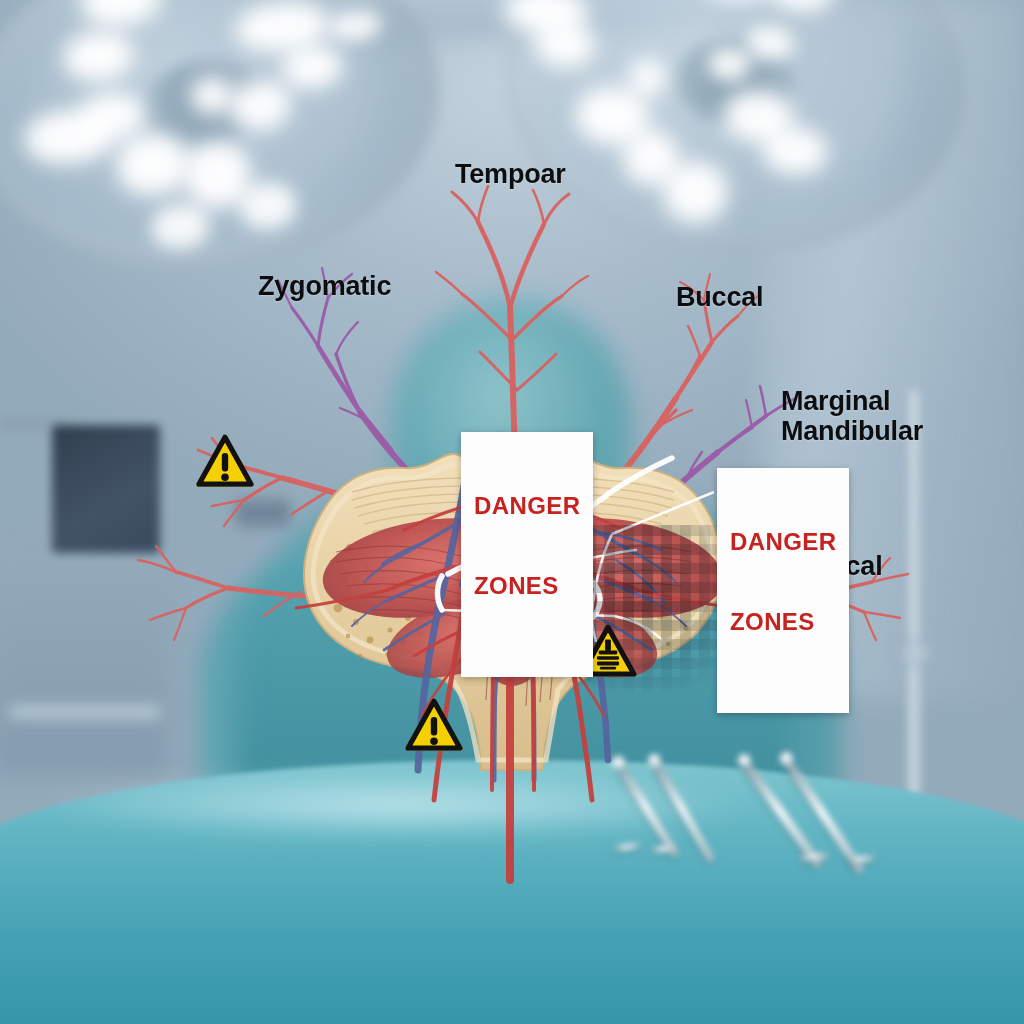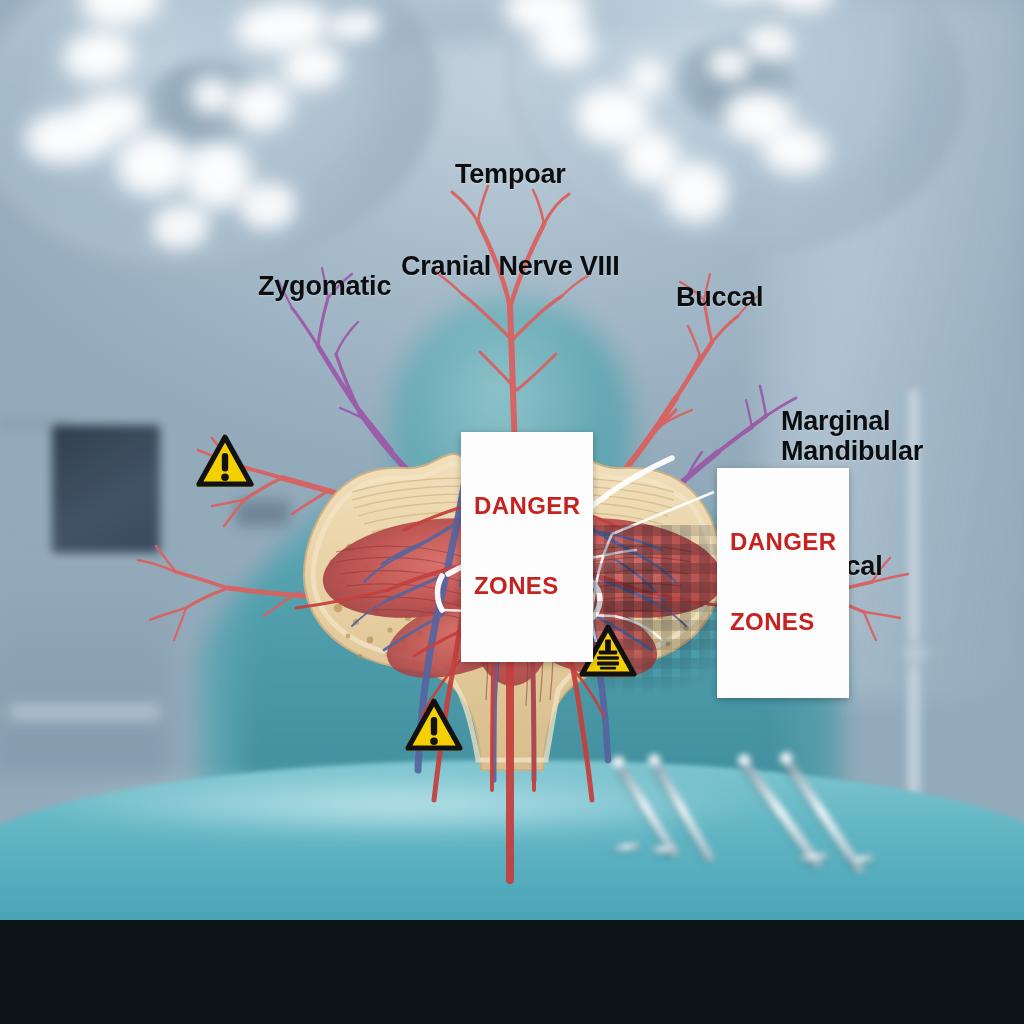--- a/index.html
+++ b/index.html
@@ -1,18 +1,18 @@
 <!DOCTYPE html>
 <html><head>
 <meta charset="utf-8">
 <title>Facial Nerve Danger Zones — Surgical Illustration</title>
 <style>
   html,body{margin:0;padding:0;background:#0d1418;}
   #stage{
-    position:relative;width:1024px;height:920px;overflow:hidden;
+    position:relative;width:1024px;height:1024px;overflow:hidden;
     font-family:"Liberation Sans", sans-serif;
     background:#9fb3c2;
   }
   
   .bg-base{position:absolute;inset:0;
     background:
       radial-gradient(ellipse 60% 45% at 50% 8%, #c3d2dd 0%, #a8bccb 45%, #93aabb 100%),
       linear-gradient(180deg,#b3c5d2 0%, #a2b7c6 30%, #93abbb 55%, #7f9bae 72%, #6f8fa4 100%);
   }
   .bg-wall-r{position:absolute;left:760px;top:0;width:264px;height:700px;
@@ -94,21 +94,21 @@
   
   #anatomy{position:absolute;left:0;top:0;width:1024px;height:1024px;}
 
   
   .lbl{position:absolute;color:#0b0d0f;font-size:27px;font-weight:700;
     letter-spacing:-.2px;line-height:1.08;white-space:pre;
     text-shadow:0 1px 2px rgba(255,255,255,.30);}
   .lbl.two{line-height:1.12;}
 
   .danger-box{position:absolute;background:#fdfdfd;
-    padding:7px 13px 8px 13px;
+    padding:7px 13px 23px 13px;
     box-shadow:0 2px 7px rgba(0,0,0,.28);
     color:#c62320;font-weight:800;font-size:24px;line-height:1.12;
     letter-spacing:.4px;white-space:pre;}
 
   
   .warn{position:absolute;}
 </style>
 </head>
 <body>
 
@@ -518,24 +518,23 @@
       <path d="M50 5 L95 86 L5 86 Z" fill="none" stroke="#111111" stroke-width="9" stroke-linejoin="round"></path>
       <path d="M50 20 L82 80 L18 80 Z" fill="#f5d000" stroke="none"></path>
       <rect x="45" y="26" width="10" height="20" rx="2" fill="#111"></rect>
        <rect x="34" y="45" width="32" height="7" rx="2" fill="#111"></rect>
        <rect x="31" y="55" width="38" height="6" rx="2" fill="#111"></rect>
        <rect x="31" y="64" width="38" height="7" rx="2" fill="#111"></rect>
        <rect x="36" y="73" width="28" height="5" rx="2" fill="#111"></rect>
     </svg></div>
 
   <div class="lbl" id="label-0" style="left: 455px; top: 160px;">Tempoar</div>
-  <div class="lbl" id="label-1" style="left: 401px; top: 252px;">Cranial Nerve VIII</div>
   <div class="lbl" id="label-2" style="left: 258px; top: 272px;">Zygomatic</div>
   <div class="lbl" id="label-3" style="left: 676px; top: 283px;">Buccal</div>
-  <div class="lbl two" id="label-5" style="left: 781px; top: 386px; margin-top: 20px;">Marginal
+  <div class="lbl two" id="label-5" style="left: 781px; top: 386px;">Marginal
 Mandibular</div>
   <div class="lbl" id="label-6" style="left: 779px; top: 552px;">Cervical</div>
 
   <div class="danger-box" id="danger-0" style="left: 461px; top: 432px;">
     <div>DANGER</div>
     <div>ZONES</div>
   </div>
   <div class="danger-box" id="danger-1" style="left: 717px; top: 468px;">
     <div>DANGER</div>
     <div>ZONES</div>

